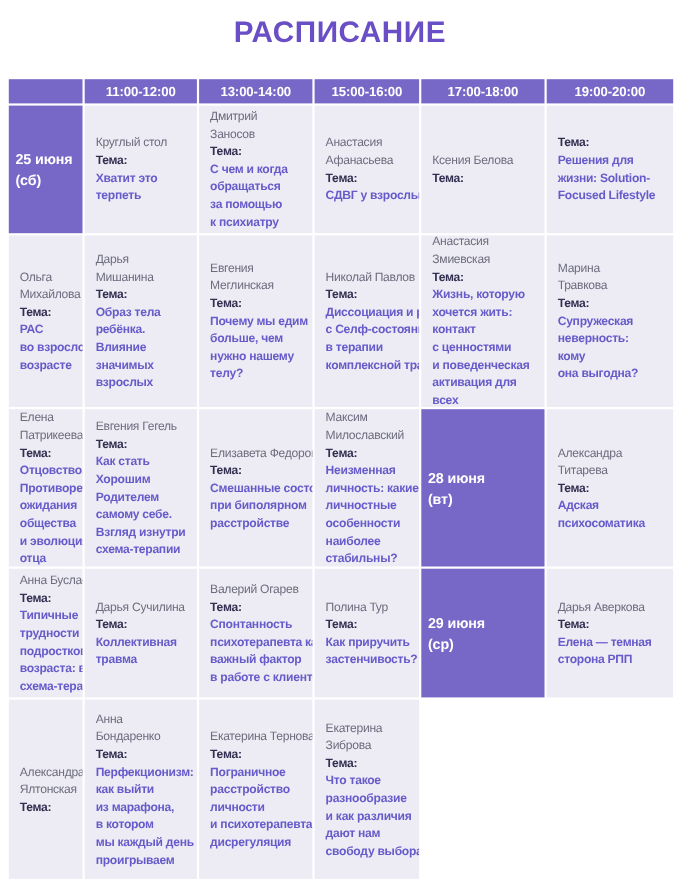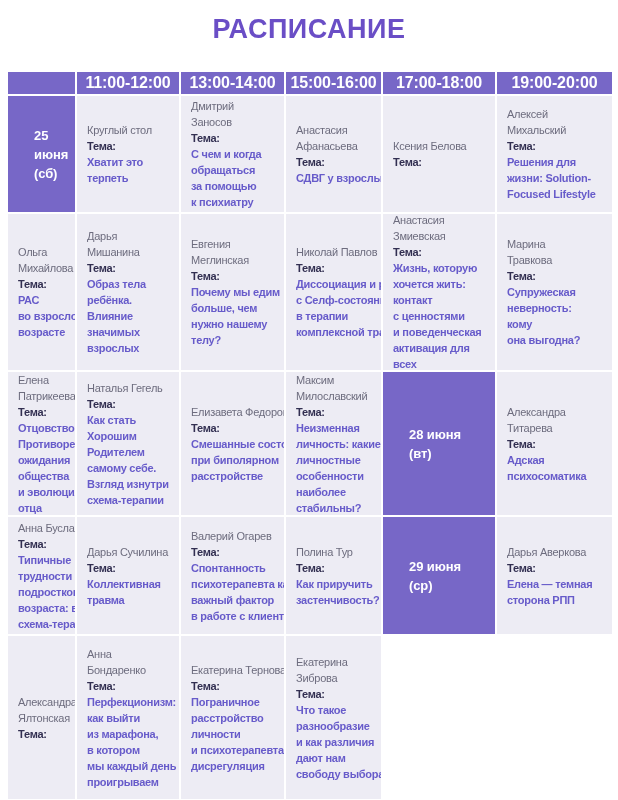--- a/index.html
+++ b/index.html
@@ -27,37 +27,37 @@
   .schedule-grid {
     display: grid;
     grid-template-columns: 67px 102px 103px 95px 112px 115px;
     grid-template-rows: 22px 116px 156px 143px 117px 163px;
     gap: 2px;
     margin: 27px 8px 0 8px;
   }
   .hcell {
     background: #7767c7;
     color: #ffffff;
-    font-size: 16px;
+    font-size: 12px;
     font-weight: 700;
     display: flex;
     align-items: center;
     justify-content: center;
     letter-spacing: -0.1px;
   }
   .datecell {
     background: #7767c7;
     color: #ffffff;
     font-size: 13px;
     font-weight: 700;
     line-height: 19px;
     display: flex;
     flex-direction: column;
     justify-content: center;
-    padding-left: 26px;
+    padding-left: 6px;
     letter-spacing: -0.1px;
   }
   .session {
     background: #edecf4;
     padding: 6px 0 6px 10px;
     display: flex;
     flex-direction: column;
     justify-content: center;
     overflow: hidden;
     font-size: 11px;
@@ -115,22 +115,20 @@
         <div class="speaker">Анастасия
 Афанасьева</div>
         <div class="tema">Тема:</div>
         <div class="topic">СДВГ у взрослых</div>
       </div>
       <div class="session">
         <div class="speaker">Ксения Белова</div>
         <div class="tema">Тема:</div>
       </div>
       <div class="session">
-        <div class="speaker">Алексей
-Михальский</div>
         <div class="tema">Тема:</div>
         <div class="topic">Решения для
 жизни: Solution-
 Focused Lifestyle</div>
       </div>
       <div class="session">
         <div class="speaker">Ольга
 Михайлова</div>
         <div class="tema">Тема:</div>
         <div class="topic">РАС
@@ -190,21 +188,21 @@
 Патрикеева</div>
         <div class="tema">Тема:</div>
         <div class="topic">Отцовство.
 Противоречивые
 ожидания
 общества
 и эволюция роли
 отца</div>
       </div>
       <div class="session">
-        <div class="speaker">Наталья Гегель</div>
+        <div class="speaker">Евгения Гегель</div>
         <div class="tema">Тема:</div>
         <div class="topic">Как стать
 Хорошим
 Родителем
 самому себе.
 Взгляд изнутри
 схема-терапии</div>
       </div>
       <div class="session">
         <div class="speaker">Елизавета Федорова</div>

